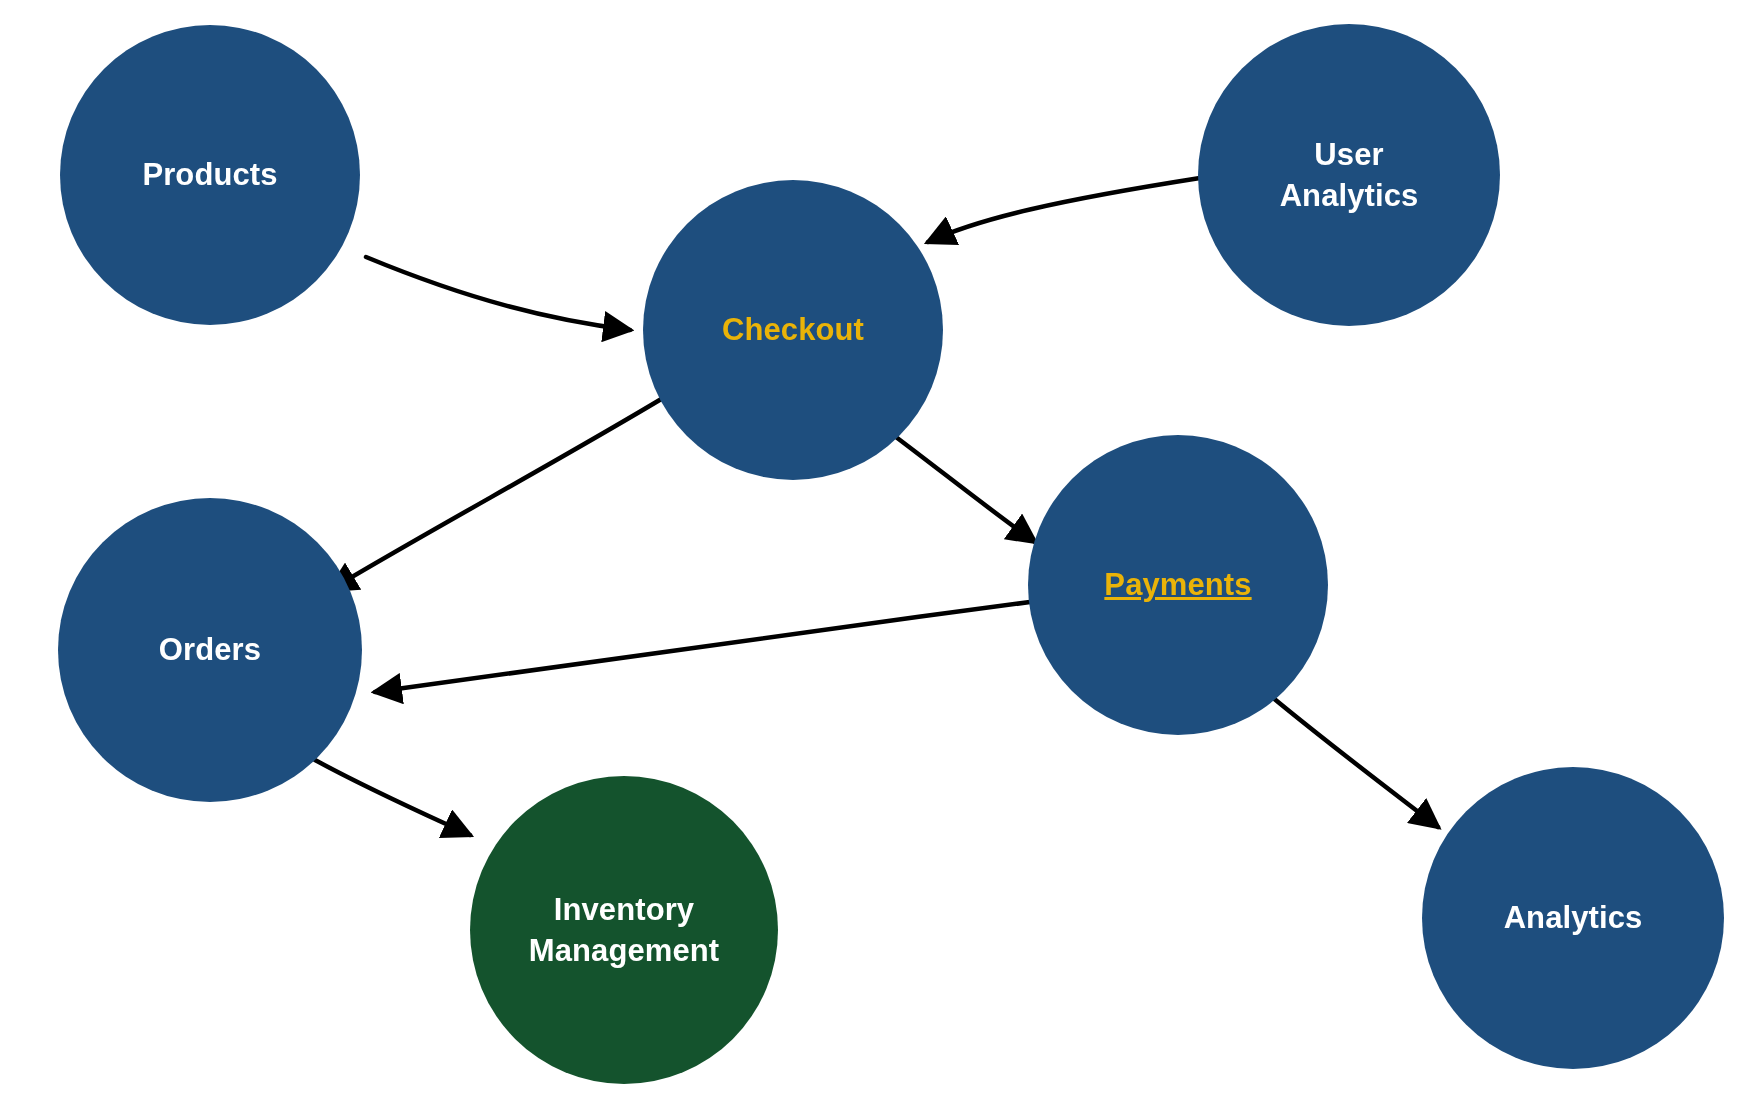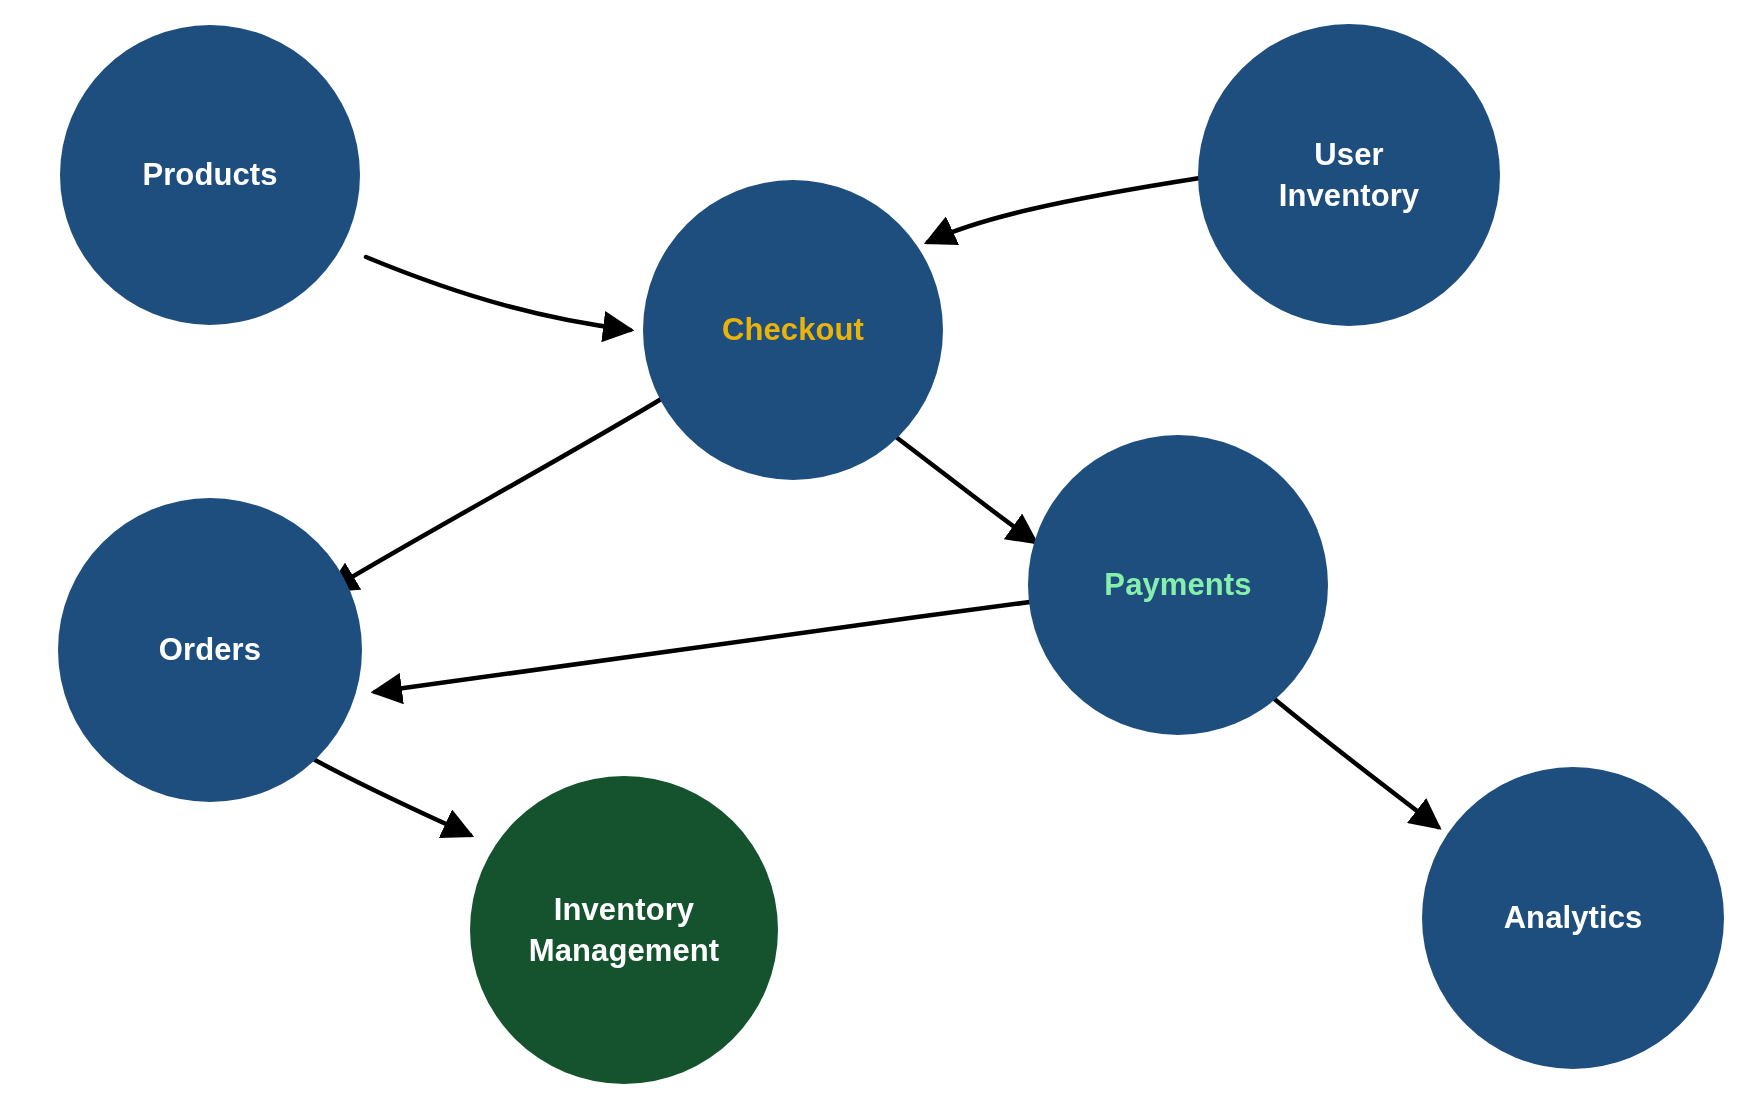--- a/index.html
+++ b/index.html
@@ -74,27 +74,27 @@
 
   <div id="nodes-group">
       <div class="node" style="left: 60px; top: 25px; width: 300px; height: 300px; background: rgb(30, 78, 126);">
         <span class="node-label" style="color: rgb(255, 255, 255);">Products</span>
       </div>
       <div class="node" style="left: 643px; top: 180px; width: 300px; height: 300px; background: rgb(30, 78, 126);">
         <span class="node-label" style="color: #eab308;">Checkout</span>
       </div>
       <div class="node" style="left: 1198px; top: 24px; width: 302px; height: 302px; background: rgb(30, 78, 126);">
         <span class="node-label" style="color: rgb(255, 255, 255);">User
-Inventory</span>
+Analytics</span>
       </div>
       <div class="node" style="left: 58px; top: 498px; width: 304px; height: 304px; background: rgb(30, 78, 126); text-align: center;">
         <span class="node-label" style="color: rgb(255, 255, 255);">Orders</span>
       </div>
       <div class="node" style="left: 1028px; top: 435px; width: 300px; height: 300px; background: rgb(30, 78, 126);">
-        <span class="node-label" style="color: #86efac;">Payments</span>
+        <span class="node-label" style="color: #eab308; text-decoration: underline;">Payments</span>
       </div>
       <div class="node" style="left: 470px; top: 776px; width: 308px; height: 308px; background: #14532d;">
         <span class="node-label" style="color: rgb(255, 255, 255);">Inventory
 Management</span>
       </div>
       <div class="node" style="left: 1422px; top: 767px; width: 302px; height: 302px; background: rgb(30, 78, 126);">
         <span class="node-label" style="color: rgb(255, 255, 255);">Analytics</span>
       </div>
     </div>
 

